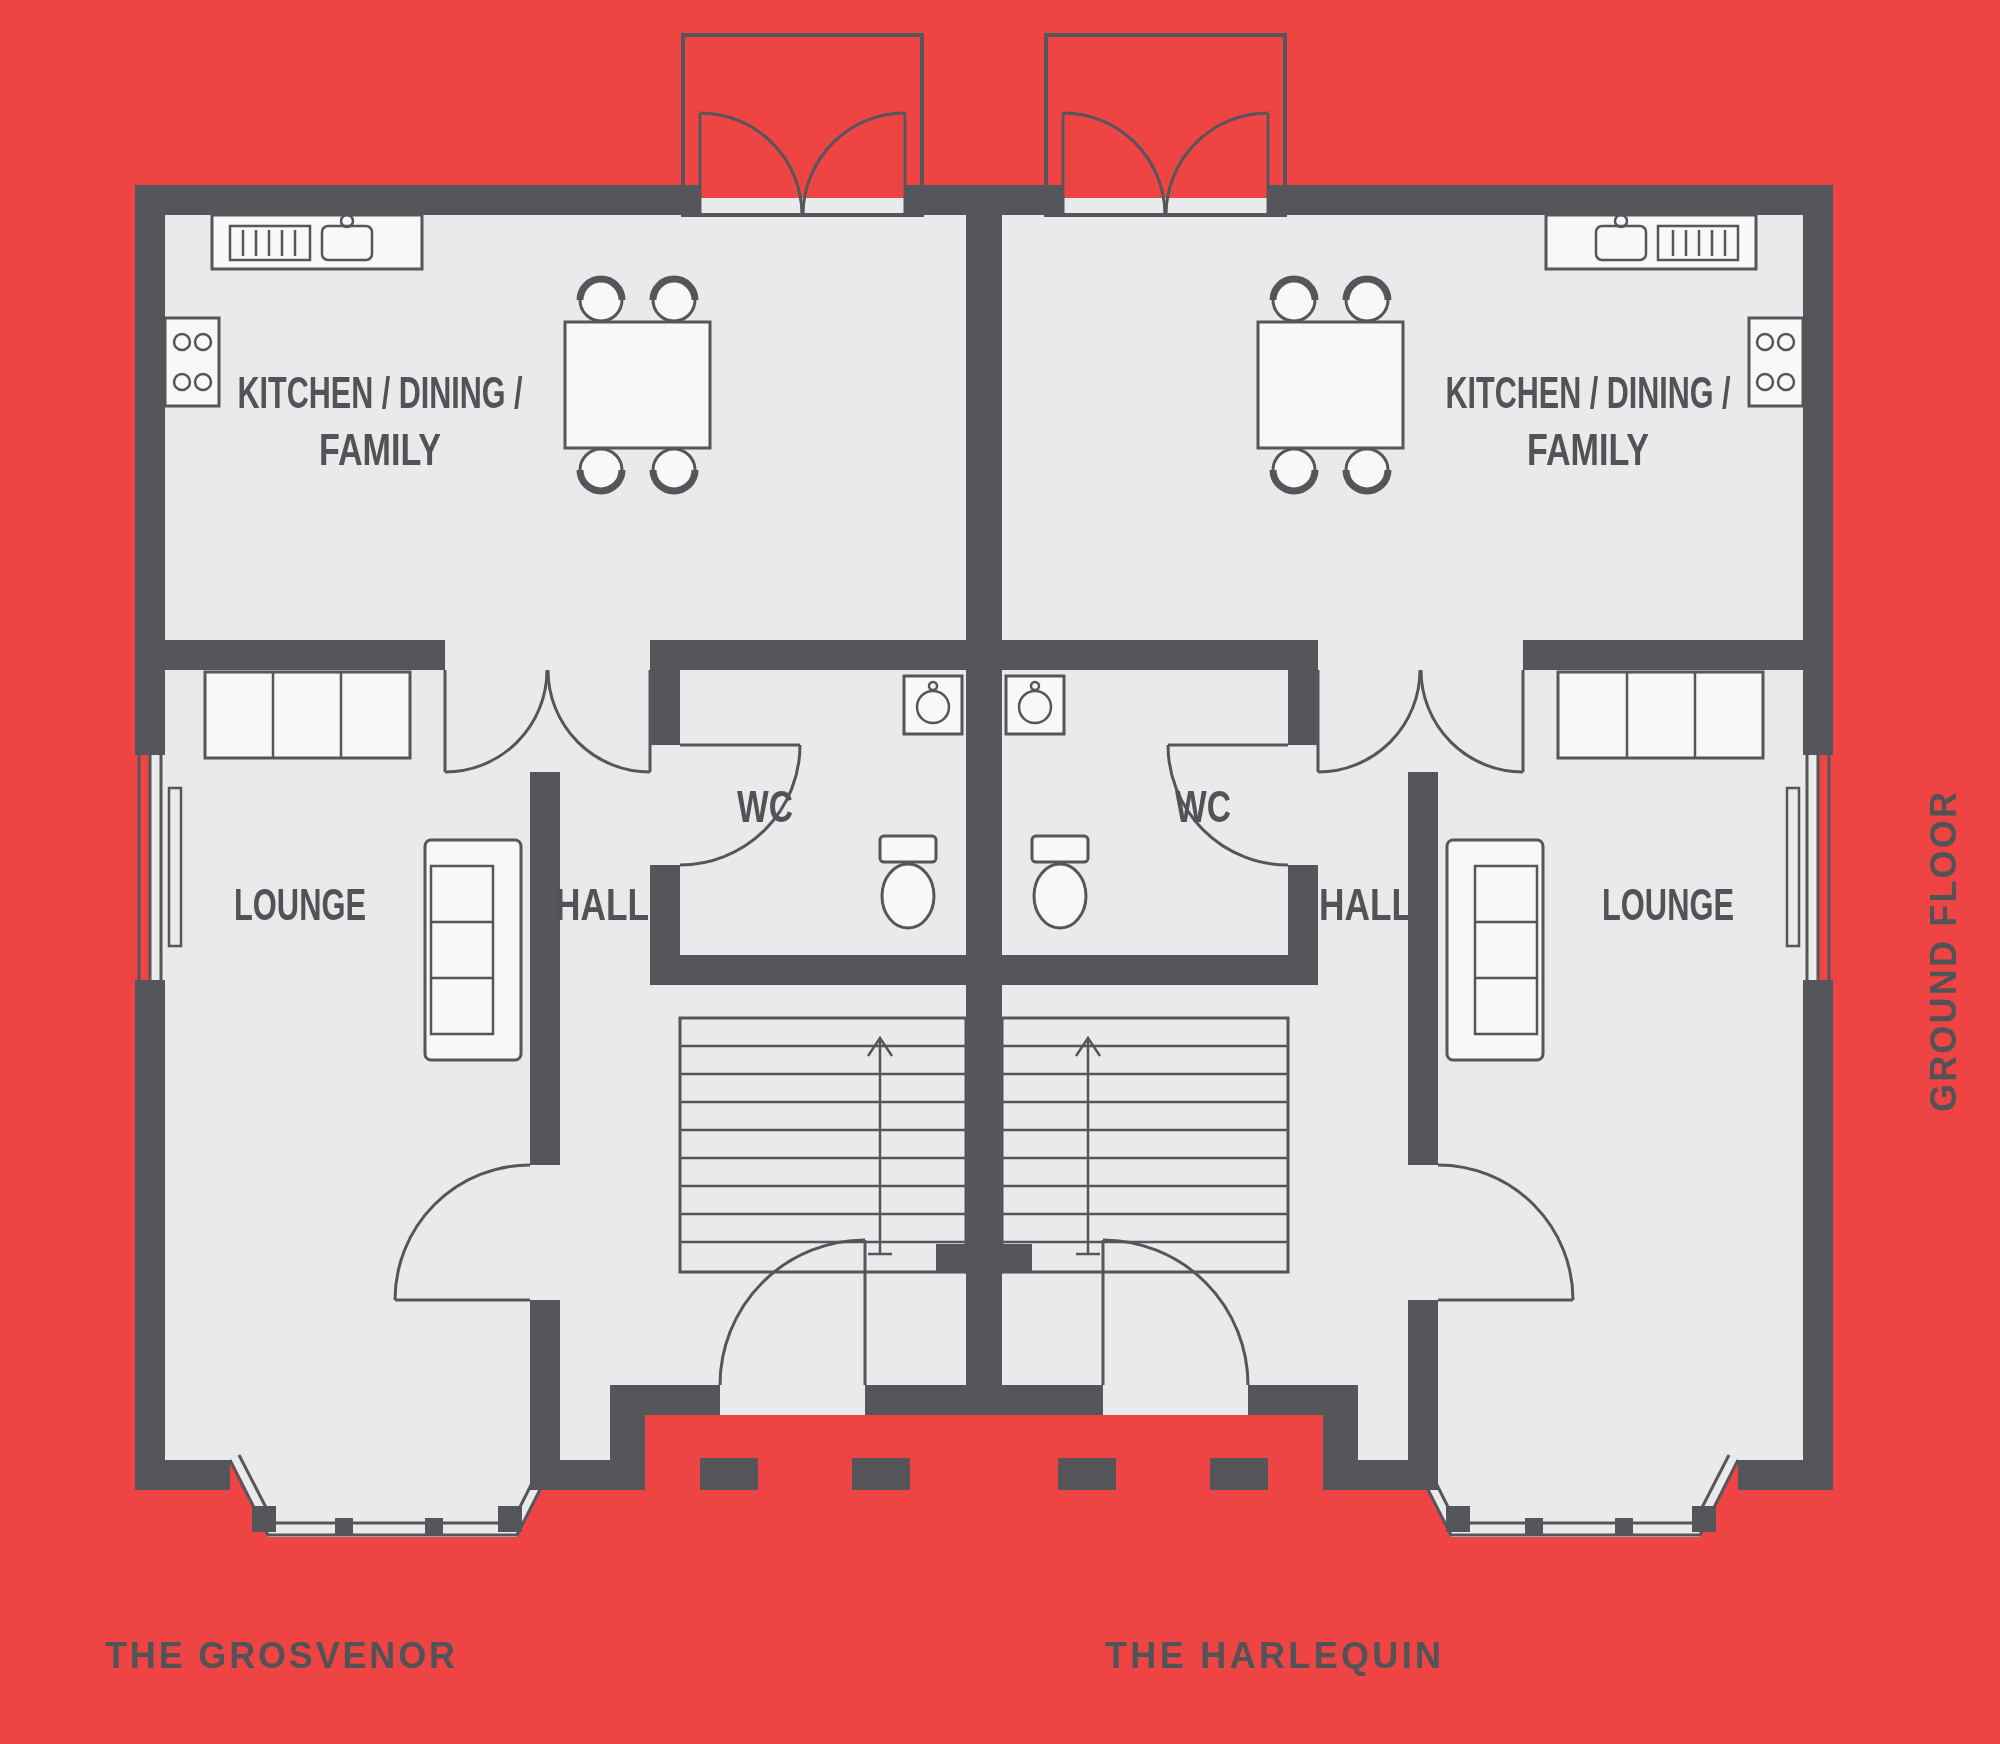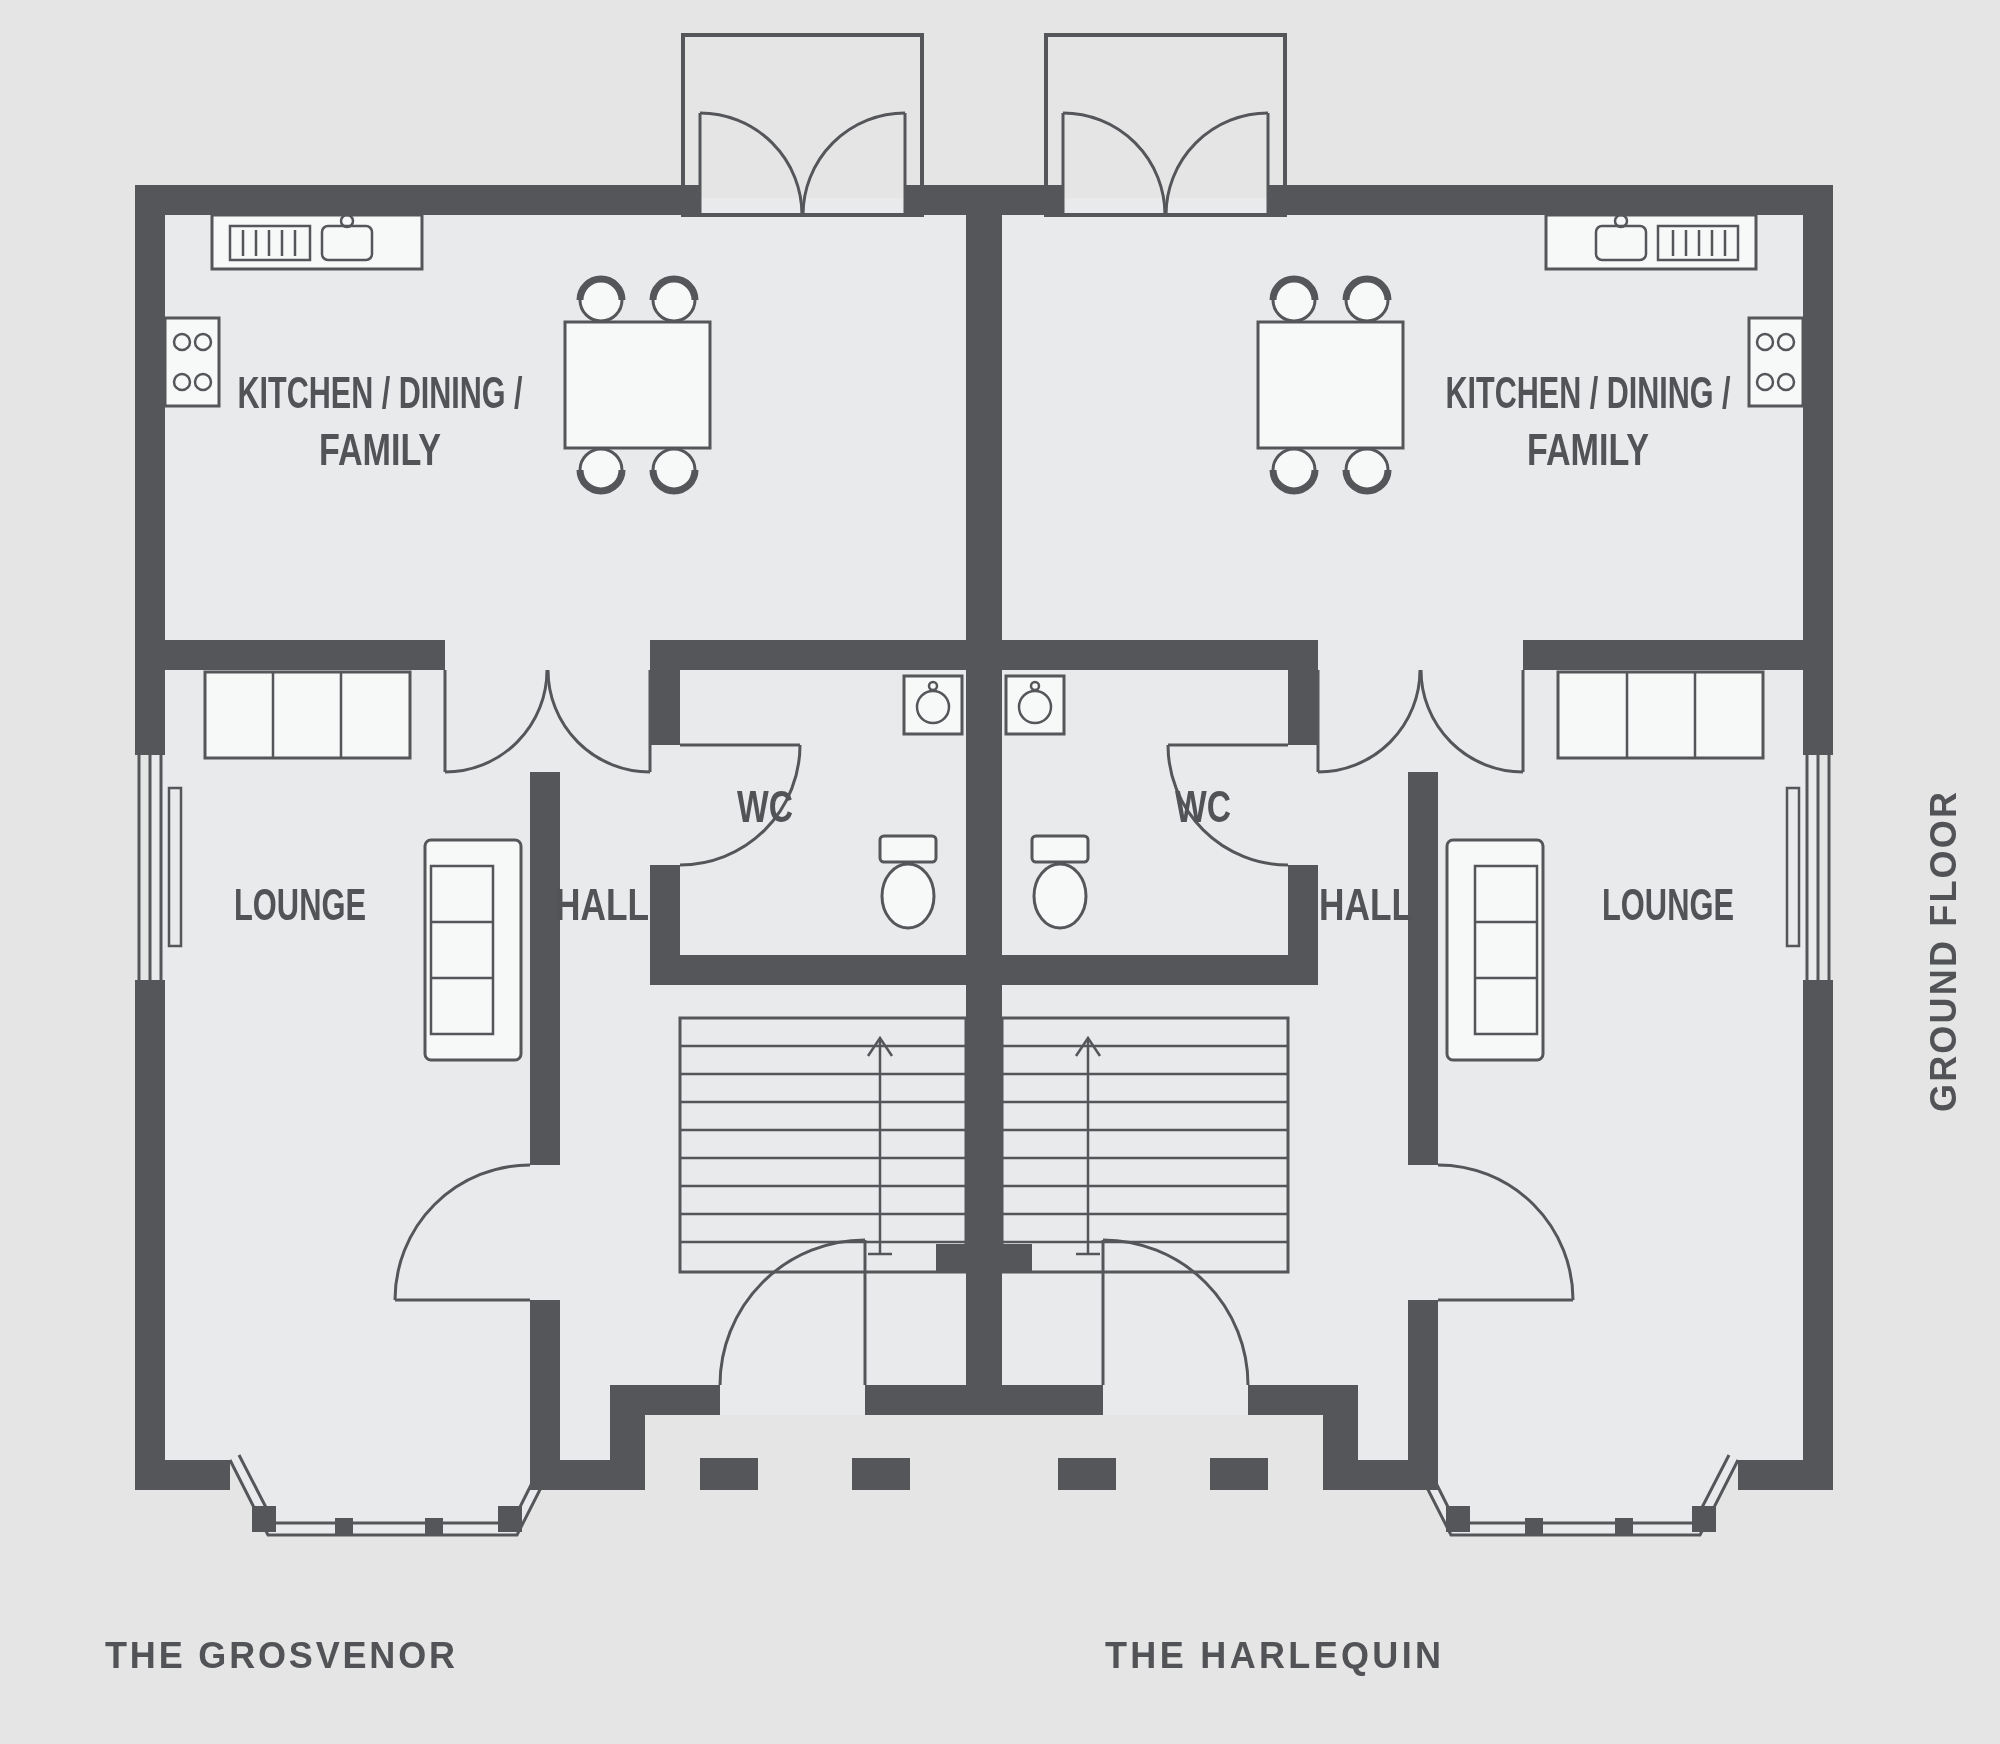--- a/index.html
+++ b/index.html
@@ -1,16 +1,16 @@
 <!DOCTYPE html>
 <html style="--wall: #54565a; --floor: #e9eaeb; --line: #54565a; --furniture_fill: #f7f8f8; --text: #515356; --background: #ffffff;"><head>
 <meta charset="utf-8">
 <style>
   html,body{margin:0;padding:0;background:#ffffff;}
-  .page{width:2000px;height:1744px;position:relative;background:#e5e5e5;}
+  .page{width:2000px;height:1744px;position:relative;background:#ef4444;}
   svg{display:block;}
   .floor{fill:var(--floor,#e9eaeb);}
   .wall{fill:var(--wall,#54565a);}
   .outline{fill:none;stroke:var(--line,#54565a);stroke-width:4;}
   .thin{fill:none;stroke:var(--line,#54565a);stroke-width:3;}
   .fixture{fill:var(--furniture_fill,#f7f8f8);stroke:var(--line,#54565a);stroke-width:3;}
   .fixline{fill:none;stroke:var(--line,#54565a);stroke-width:2.5;}
   .arc{fill:none;stroke:var(--line,#54565a);stroke-width:3;}
   .back{fill:none;stroke:var(--line,#54565a);stroke-width:7;}
   .room{font:700 44px "Liberation Sans",sans-serif;fill:var(--text,#515356);text-anchor:middle;}

